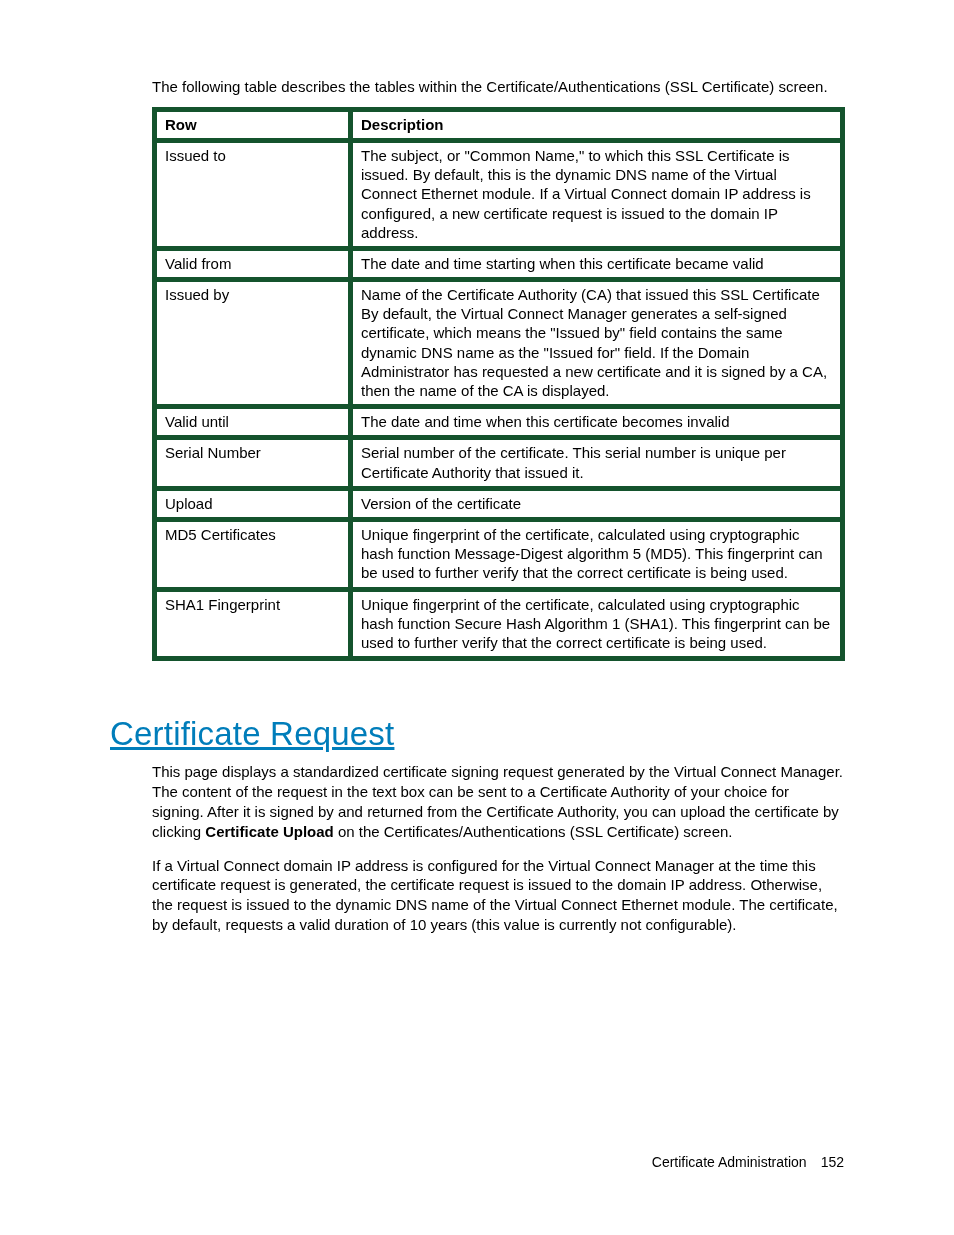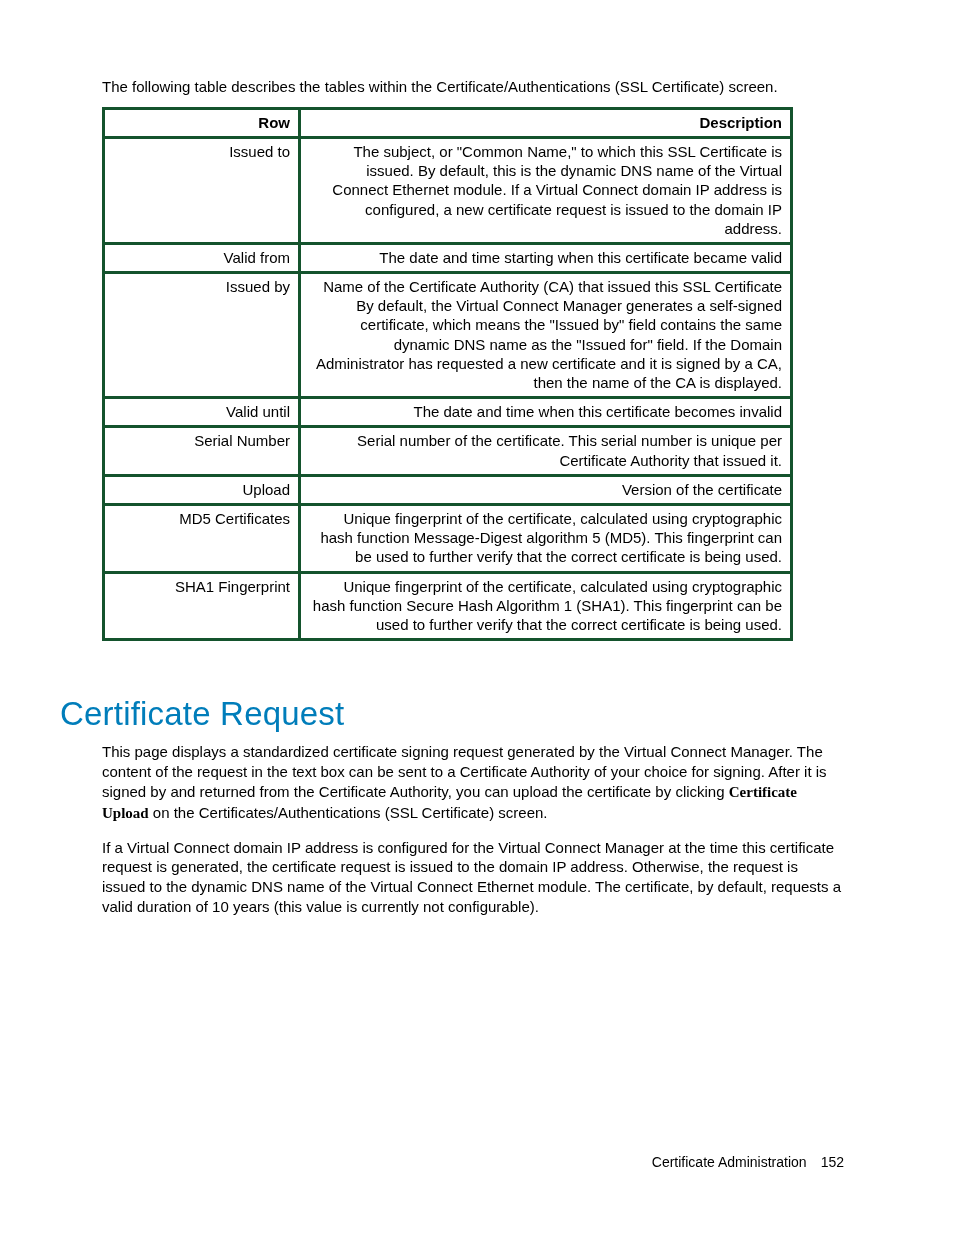--- a/index.html
+++ b/index.html
@@ -12,60 +12,61 @@
     font-family: "Futura", "Trebuchet MS", "Segoe UI", Arial, sans-serif;
     color: #000;
     font-size: 15px;
     line-height: 1.25;
   }
   .page {
     position: relative;
     width: 954px;
     height: 1235px;
     box-sizing: border-box;
-    padding: 78px 110px 0 60px;
+    padding: 78px 110px 0 110px;
   }
   .intro-line {
     margin: 0 0 10px 42px;
     font-size: 15px;
   }
   table.cert-table {
     border-collapse: collapse;
     width: 688px;
     margin-left: 42px;
     table-layout: fixed;
   }
   table.cert-table col.col-row { width: 196px; }
   table.cert-table col.col-desc { width: 492px; }
   table.cert-table th,
   table.cert-table td {
-    border: 3px solid #14532d;
+    border: 5px solid #14532d;
     padding: 3px 8px 4px 8px;
     vertical-align: top;
-    text-align: right;
+    text-align: left;
     font-size: 15px;
     line-height: 1.28;
   }
   table.cert-table th {
     font-weight: 700;
   }
   h2.section-heading {
     color: #007dba;
     font-weight: 300;
     font-size: 33px;
     margin: 52px 0 8px 0;
     letter-spacing: 0.2px;
+    text-decoration: underline;
   }
   .body-para {
     margin: 0 0 14px 42px;
     font-size: 15px;
     line-height: 1.32;
     text-align: left;
   }
-  .body-para b { font-weight: 700; font-family: Liberation Serif, serif; }
+  .body-para b { font-weight: 700; }
   .footer {
     position: absolute;
     right: 110px;
     bottom: 64px;
     font-size: 14px;
   }
   .footer .sep { display:inline-block; width:14px; }
 </style>
 </head>
 <body>

